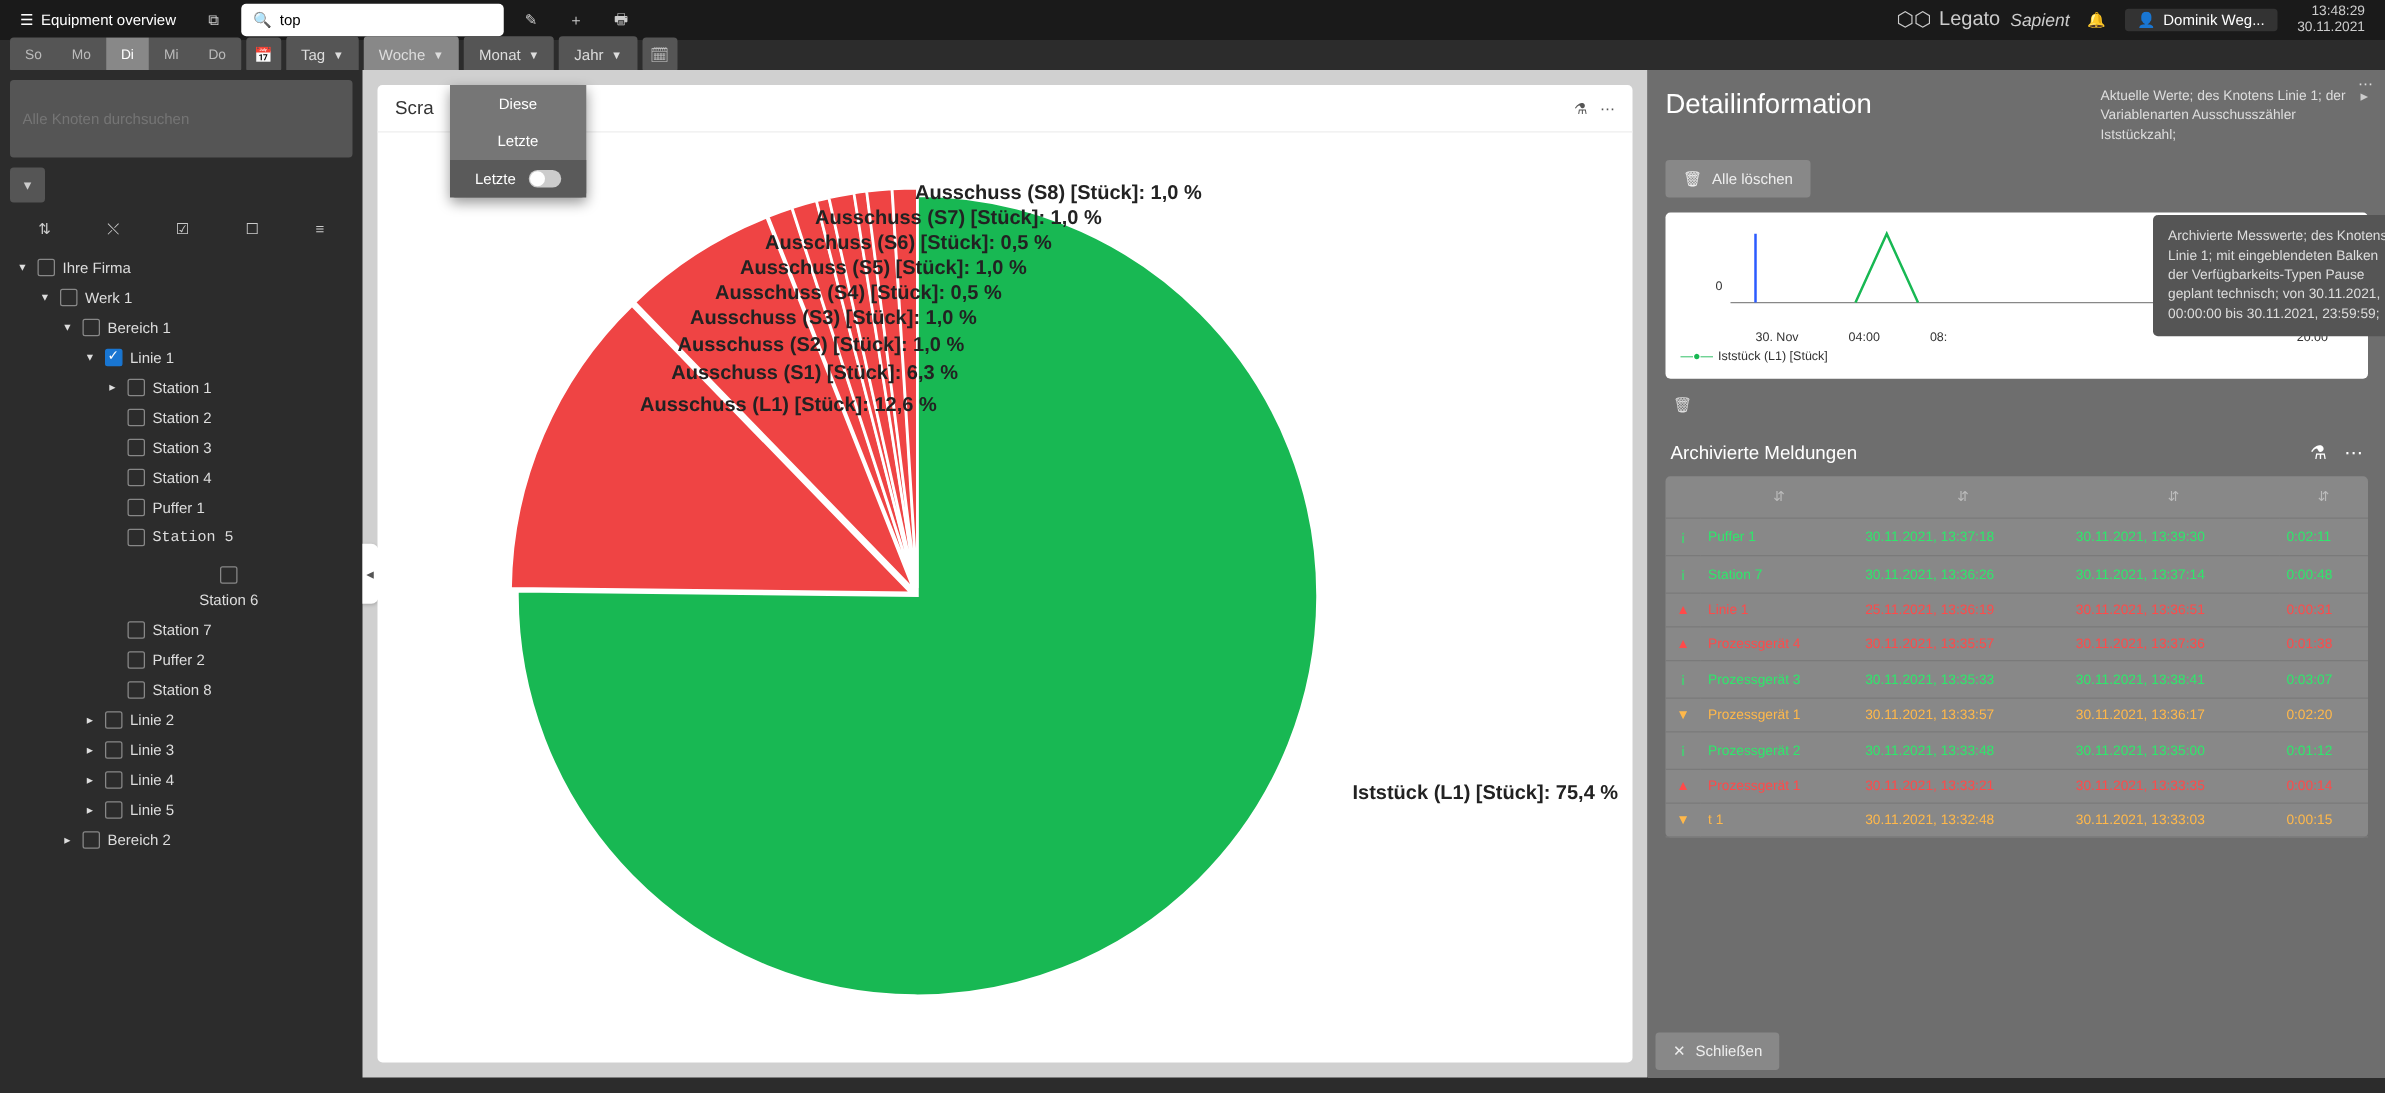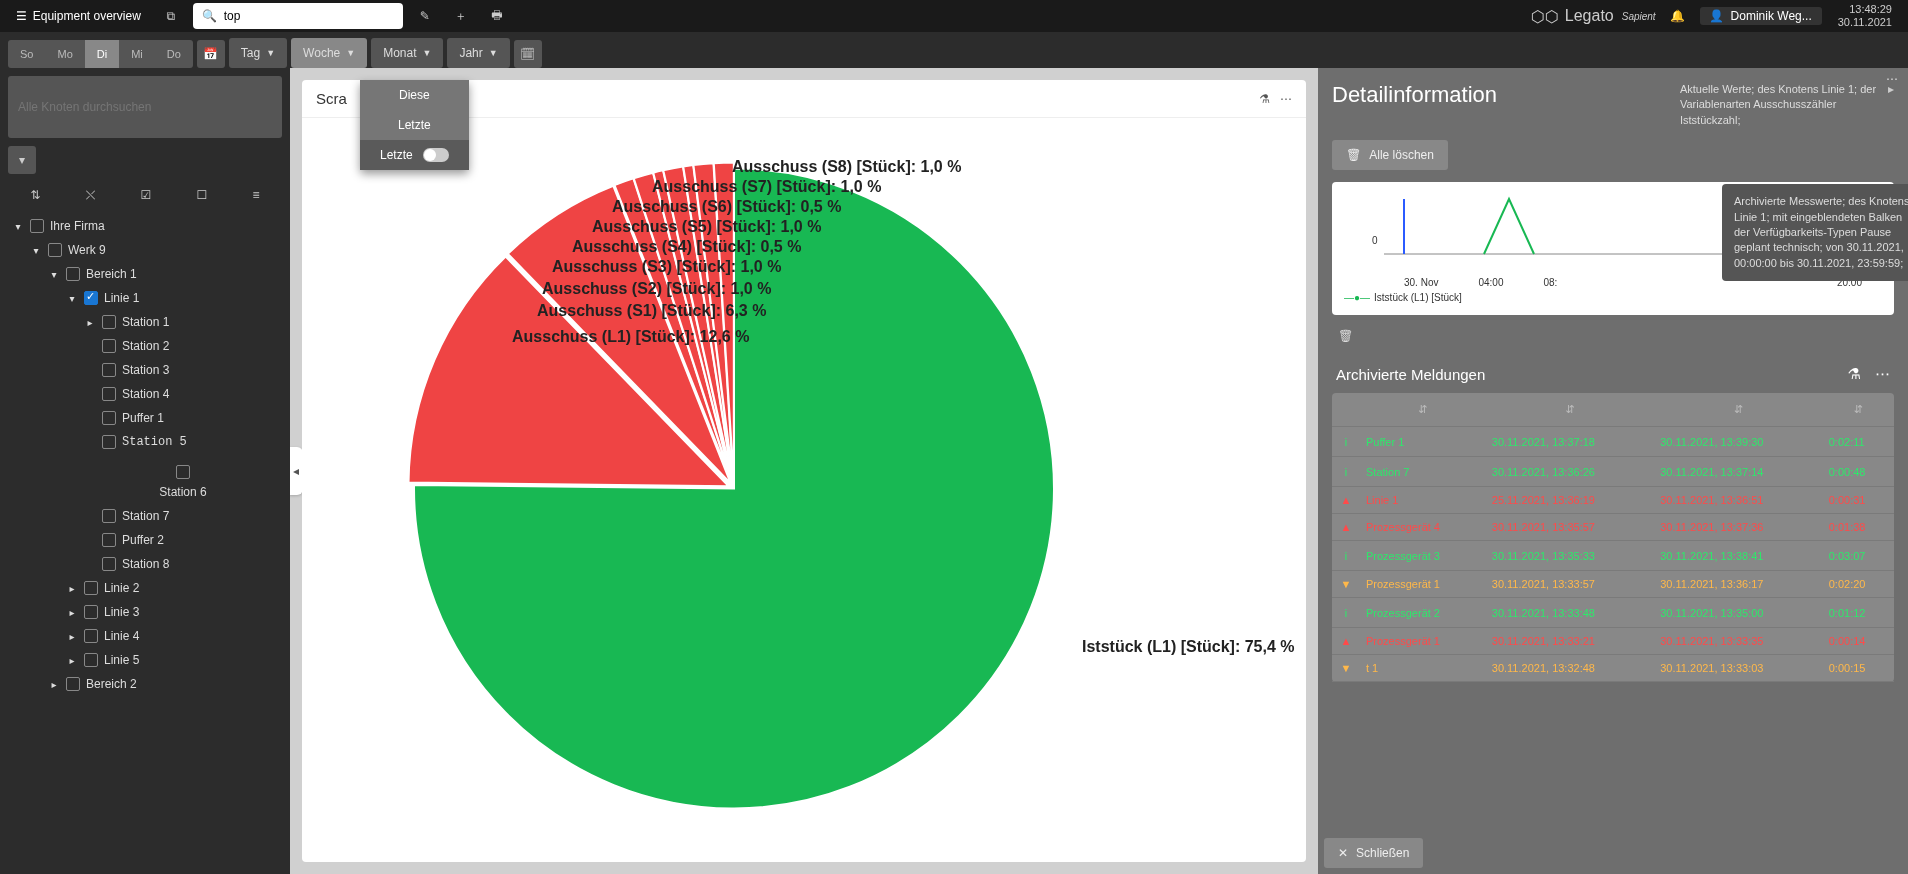--- a/index.html
+++ b/index.html
@@ -10,21 +10,21 @@
 .menu-btn { display: flex; align-items: center; gap: 6px; color: #fff; cursor: pointer; padding: 4px 8px; }
 .icon-btn { width: 28px; height: 28px; display: flex; align-items: center; justify-content: center; cursor: pointer; color: #ccc; }
 .search-box { background: #fff; border-radius: 4px; display: flex; align-items: center; padding: 4px 10px; width: 210px; height: 26px; }
 .search-box input { border: none; outline: none; flex: 1; font-size: 12px; margin-left: 6px; }
 .header-spacer { flex: 1; }
 .logo { display: flex; align-items: center; gap: 6px; font-size: 16px; color: #ccc; }
 .user-chip { display: flex; align-items: center; gap: 6px; padding: 2px 10px; background: #333; border-radius: 3px; }
 .datetime { text-align: right; font-size: 11px; line-height: 1.2; color: #ccc; margin: 0 8px; }
 
 
-.toolbar2 { background: #2c2c2c; height: 36px; display: flex; align-items: flex-end; padding: 0 8px; gap: 4px; }
+.toolbar2 { background: #2c2c2c; height: 24px; display: flex; align-items: center; padding: 0 8px; gap: 4px; }
 .day-tabs { display: flex; background: #555; border-radius: 3px; overflow: hidden; }
 .day-tab { padding: 8px 12px; color: #bbb; cursor: pointer; font-size: 11px; }
 .day-tab.active { background: #888; color: #fff; }
 .period-btn { display: flex; align-items: center; gap: 6px; padding: 8px 12px; background: #555; border-radius: 3px; color: #ddd; cursor: pointer; font-size: 12px; }
 .period-btn.open { background: #888; }
 
 
 .main { display: flex; height: calc(100% - 68px); }
 .sidebar { width: 290px; background: #2c2c2c; padding: 8px; overflow-y: auto; }
 .sidebar-input { width: 100%; background: #555; border: none; color: #fff; padding: 24px 10px; border-radius: 3px; margin-bottom: 8px; font-size: 12px; }
@@ -93,21 +93,21 @@
     <span style="color:#888">🔍</span>
     <input value="top" style="">
   </div>
   <div class="icon-btn">✎</div>
   <div class="icon-btn">＋</div>
   <div class="icon-btn">🖶</div>
   <div class="header-spacer"></div>
   <div class="logo">
     <span>⬡⬡</span>
     <span style="font-weight:300">Legato</span>
-      <span style="font-size:10px;font-style:italic;margin-left:2px">Sapient</span>
+      <span style="font-size:14px;font-style:italic;margin-left:2px">Sapient</span>
   </div>
   <div class="icon-btn">🔔</div>
   <div class="user-chip">
     <span>👤</span>
     <span>Dominik Weg...</span>
   </div>
   <div class="datetime">
     <div>13:48:29</div>
     <div>30.11.2021</div>
   </div>
@@ -147,21 +147,21 @@
     </div>
     <div id="tree">
         <div class="tree-node" style="padding-left: 4px;">
           <span class="chev">▾</span>
           <span class="chk"></span>
           <span>Ihre Firma</span>
         </div>
         <div class="tree-node" style="padding-left: 22px;">
           <span class="chev">▾</span>
           <span class="chk"></span>
-          <span>Werk 9</span>
+          <span>Werk 1</span>
         </div>
         <div class="tree-node" style="padding-left: 40px;">
           <span class="chev">▾</span>
           <span class="chk"></span>
           <span>Bereich 1</span>
         </div>
         <div class="tree-node" style="padding-left: 58px;">
           <span class="chev">▾</span>
           <span class="chk checked"></span>
           <span>Linie 1</span>

